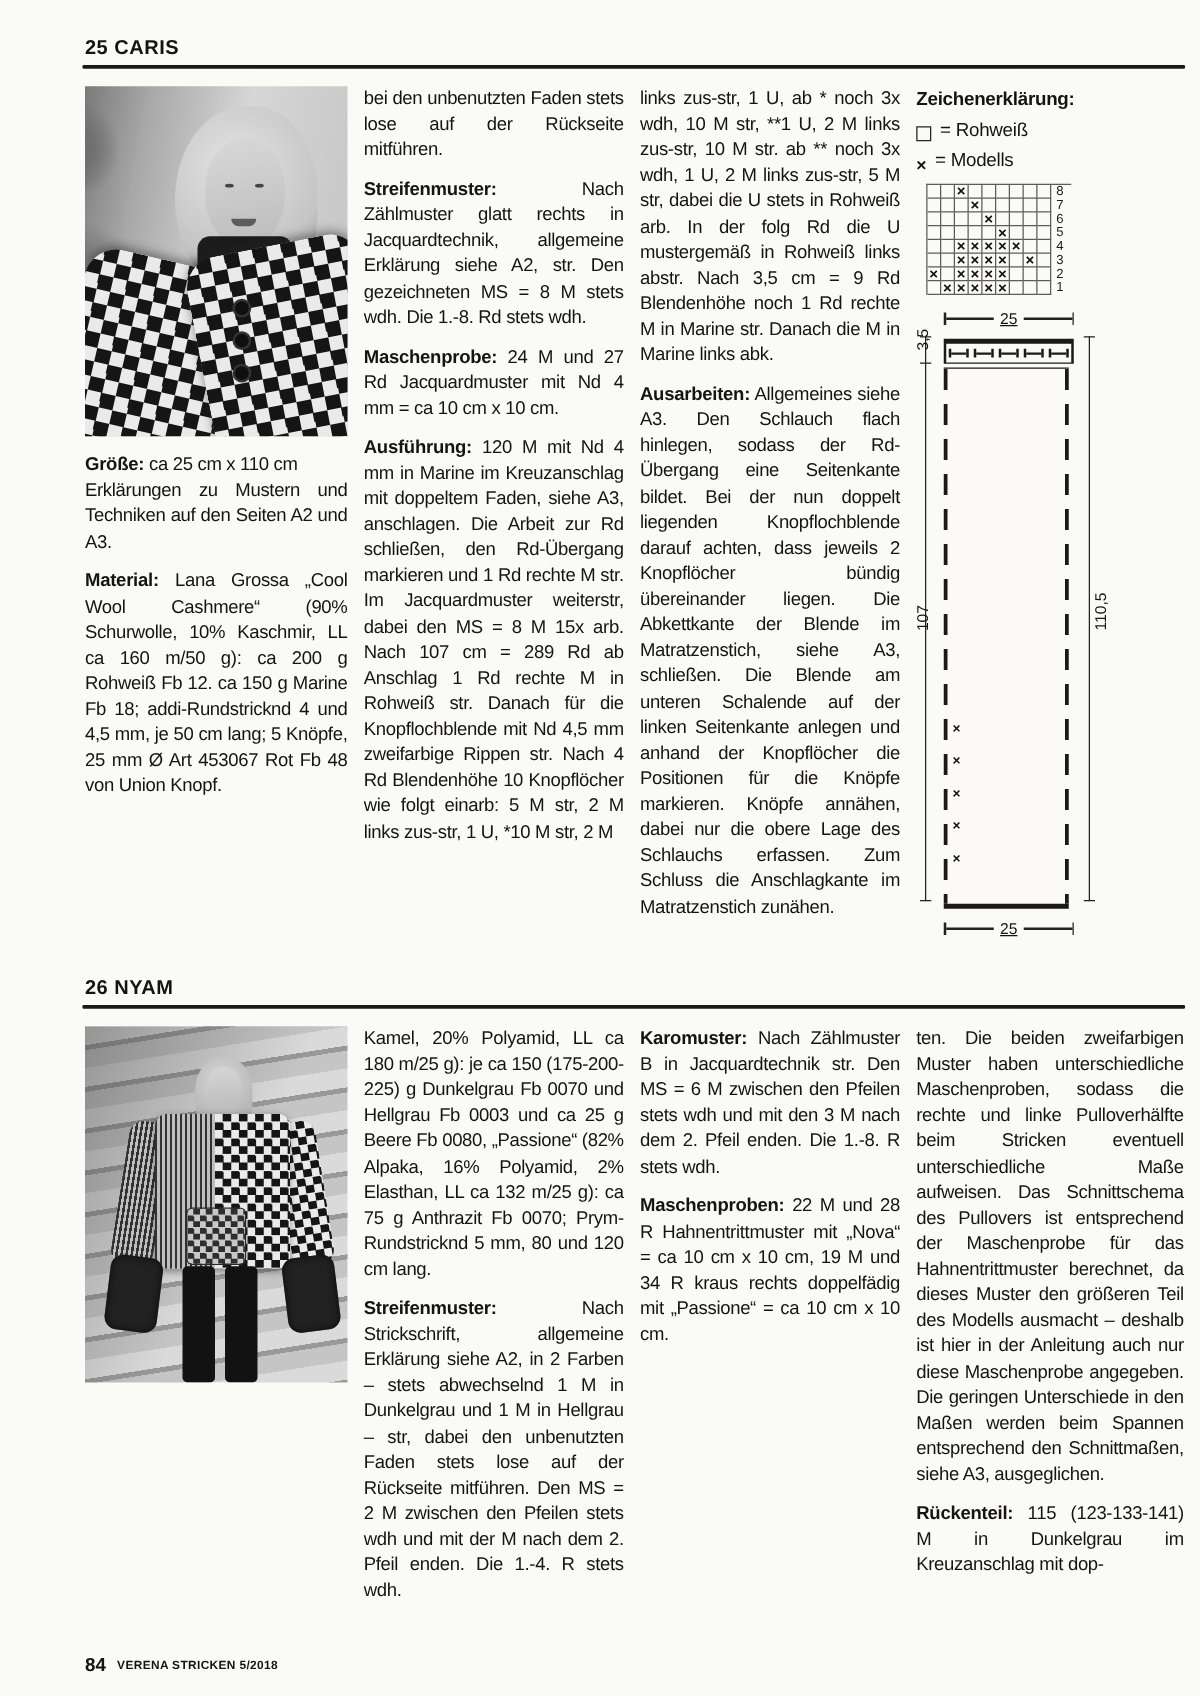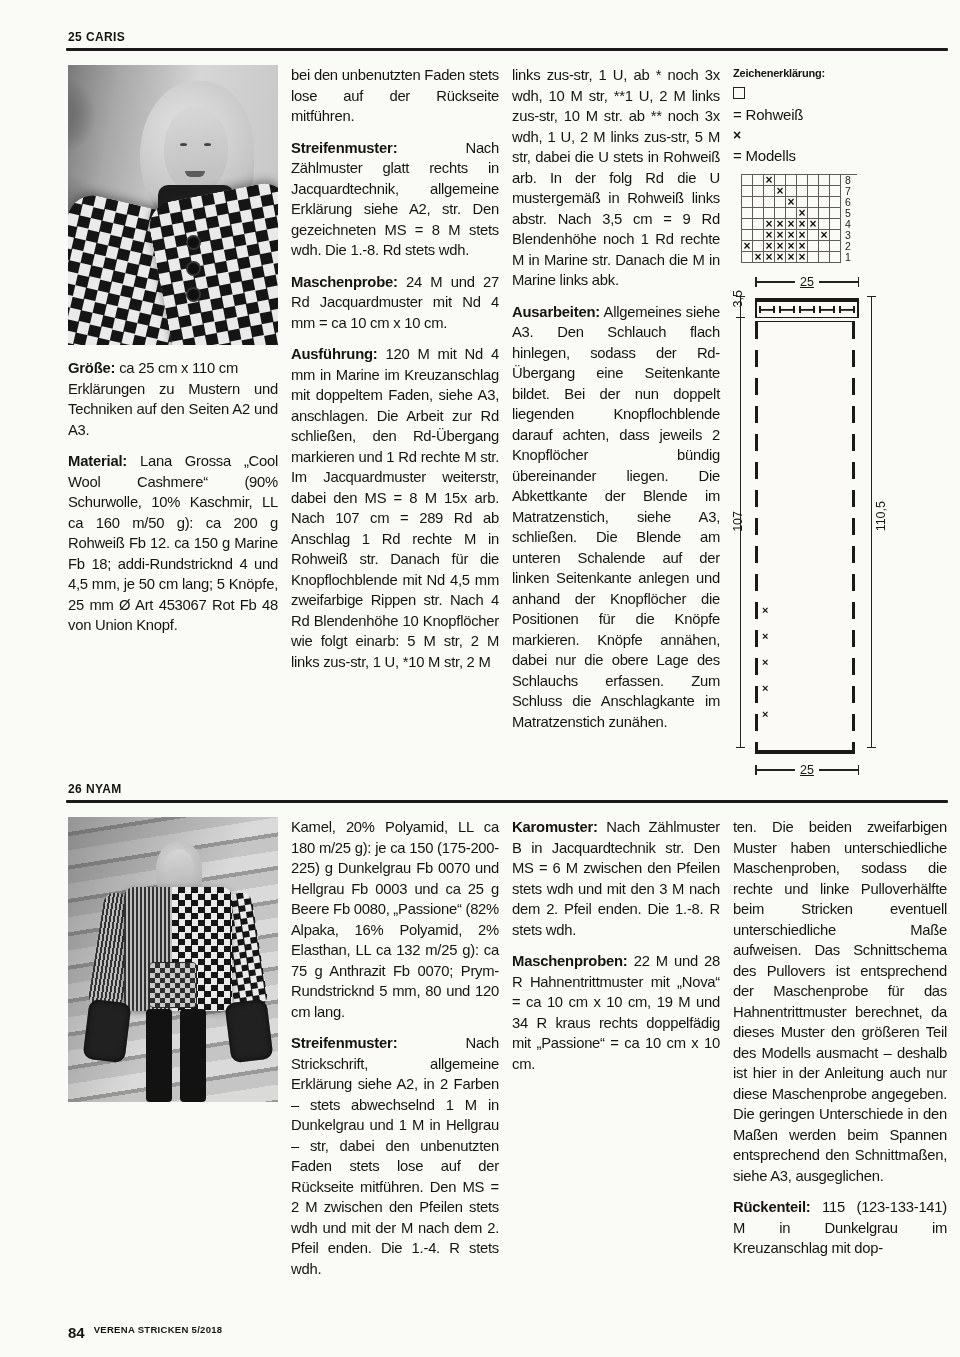--- a/index.html
+++ b/index.html
@@ -7,21 +7,21 @@
     width:960px;height:1357px;position:relative;overflow:hidden;
     background:#fafaf6;color:#151412;
     font-family:"Liberation Sans","DejaVu Sans",sans-serif;
     -webkit-font-smoothing:antialiased;
   }
   .page{position:absolute;inset:0;}
 
   
   .sec-header{
     position:relative;left:68px;width:879px;
-    font-size:12px;font-weight:bold;letter-spacing:.4px;
+    font-size:16px;font-weight:bold;letter-spacing:.4px;
   }
   .sec-rule{
     position:relative;left:66px;width:882px;height:3px;background:#1b1a18;
     margin-top:4px;border-radius:1px;
   }
 
   
   .cols{
     position:relative;left:68px;width:879px;
     display:grid;grid-template-columns:210px 208px 208px 214px;
@@ -76,22 +76,22 @@
     background:repeating-conic-gradient(#32302b 0% 25%,#ccc7bd 0% 50%);background-size:10px 10px;box-shadow:0 0 0 1px #2c2a26;}
   .p2-sleeve-l{position:absolute;left:28px;top:76px;width:34px;height:116px;border-radius:12px;transform:rotate(9deg);}
   .p2-sleeve-r{position:absolute;left:158px;top:76px;width:34px;height:116px;border-radius:12px;transform:rotate(-9deg);background-size:13px 13px;}
   .p2-cuff{position:absolute;width:42px;height:60px;background:#262420;border-radius:10px;box-shadow:inset 0 0 6px #0e0d0b;}
   .p2-cuff.l{left:18px;top:184px;transform:rotate(7deg);}
   .p2-cuff.r{left:160px;top:184px;transform:rotate(-7deg);}
   .p2-legs{position:absolute;left:78px;top:192px;display:flex;gap:8px;}
   .p2-legs i{width:26px;height:93px;background:#16514;background:#171512;border-radius:4px;}
 
   
-  .legend-title{font-size:11px;font-weight:bold;letter-spacing:-.2px;margin:2px 0 8px 0;}
-  .legend-row{display:flex;align-items:flex-start;gap:7px;font-size:15px;letter-spacing:-.2px;margin-bottom:7px;flex-direction:column;}
+  .legend-title{font-size:15px;font-weight:bold;letter-spacing:-.2px;margin:2px 0 8px 0;}
+  .legend-row{display:flex;align-items:flex-end;gap:7px;font-size:15px;letter-spacing:-.2px;margin-bottom:7px;}
   .sym-box{width:10px;height:10px;border:1.6px solid #232220;display:inline-block;background:#fbfaf7;}
   .sym-x{font-weight:bold;font-size:14px;line-height:10px;}
 
   .chartgrid{display:grid;grid-template-columns:repeat(9,11px) 16px;grid-auto-rows:11px;
     margin:10px 0 0 8px;border-left:1px solid #5e5c58;border-top:1px solid #5e5c58;width:max-content;}
   .cg-cell{border-right:1px solid #5e5c58;border-bottom:1px solid #5e5c58;
     display:flex;align-items:center;justify-content:center;
     font-size:12px;font-weight:bold;color:#121110;line-height:1;}
   .cg-label{font-size:10.5px;line-height:11px;padding-left:4px;color:#1c1b19;}
 
@@ -122,21 +122,21 @@
     font-size:12.5px;letter-spacing:0;background:transparent;}
   .vdim-left{left:7px;top:-2px;height:452px;}
   .vdim-left .vt.a{top:0;} .vdim-left .vt.b{top:21px;} .vdim-left .vt.c{bottom:0;}
   .vdim-right{left:138px;top:-2px;height:452px;}
   .vdim-right .vt.a{top:0;} .vdim-right .vt.c{bottom:0;}
   .vl-35{left:-9px;top:-6px;}
   .vl-107{left:-9px;top:215px;}
   .vl-1105{left:3px;top:205px;}
 
   
-  .footer{position:absolute;left:68px;top:1324px;display:flex;align-items:flex-start;gap:9px;}
+  .footer{position:absolute;left:68px;top:1324px;display:flex;align-items:center;gap:9px;}
   .footer .pnum{font-size:15px;font-weight:bold;}
   .footer .mag{font-size:9.5px;font-weight:bold;letter-spacing:.3px;}
 
   .section1{position:absolute;left:0;top:30px;width:100%;}
   .section2{position:absolute;left:0;top:782px;width:100%;}
 </style>
 </head>
 <body>
 
 <div class="page">

